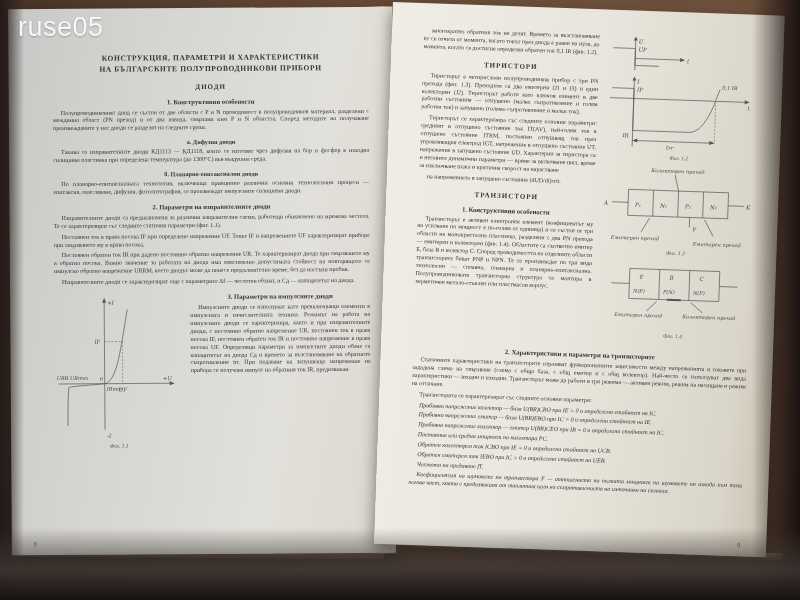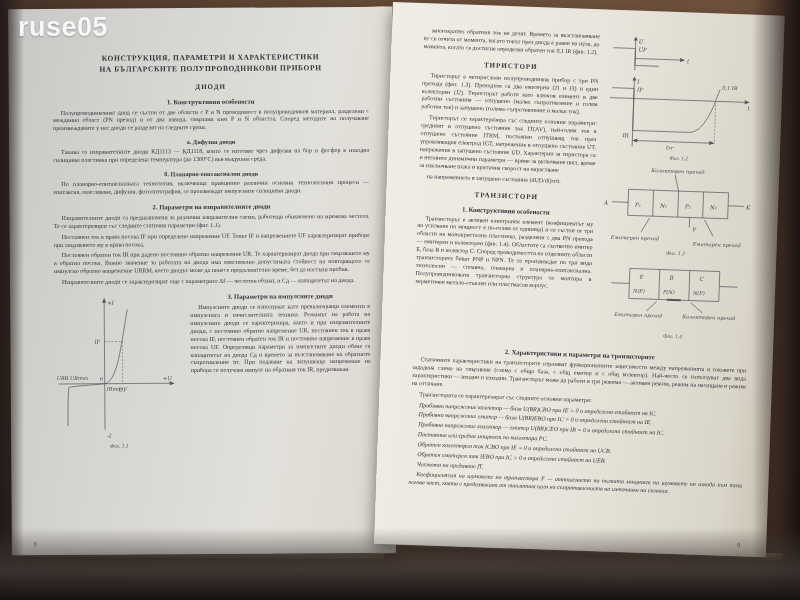--- a/index.html
+++ b/index.html
@@ -7,21 +7,21 @@
     background:radial-gradient(1100px 750px at 82% 28%, #7c5c45 0%, #5f4534 42%, #3d2c23 72%, #1f1513 100%);
     font-family:"Liberation Serif","DejaVu Serif",serif;}
   .scene::before{content:"";position:absolute;inset:0;
     background:linear-gradient(0deg,#171211 0%,#3e3734cc 5%,transparent 12%),
                linear-gradient(90deg,#241a18 0%,transparent 3%),
                linear-gradient(270deg,#1b120f 0%,transparent 6%);
     z-index:5;pointer-events:none;}
   .vignette{position:absolute;inset:0;z-index:6;pointer-events:none;
     background:radial-gradient(130% 120% at 50% 45%, transparent 60%, rgba(10,6,5,.35) 100%);}
   .watermark{position:absolute;left:18px;top:12px;z-index:9;color:#f5f7f9;
-    font-family:"Liberation Sans","DejaVu Sans",sans-serif;font-weight:bold;
+    font-family:"Liberation Sans","DejaVu Sans",sans-serif;font-weight:normal;
     font-size:27px;letter-spacing:.5px;text-shadow:0 1px 2px rgba(0,0,0,.25);}
   .page{position:absolute;z-index:2;box-shadow:0 8px 16px rgba(0,0,0,.5);}
   .page-left{left:10px;top:8px;width:384px;height:546px;transform:rotate(-.4deg);
     background:linear-gradient(100deg,#c7c8c6 0%,#d5d4d0 30%,#e2e0da 70%,#dbd8d1 100%);}
   .page-right{left:393px;top:2px;width:392px;height:542px;transform:rotate(2deg);transform-origin:0 0;z-index:3;
     background:linear-gradient(95deg,#f0ede6 0%,#e9e5dc 50%,#dad5c9 88%,#c8c1b1 100%);}
   .gutter{position:absolute;left:366px;top:6px;width:36px;height:548px;z-index:2;
     background:linear-gradient(90deg,rgba(150,120,70,0) 0%,#c2a671 45%,#a88452 60%,rgba(150,120,70,0) 100%);}
   .edge-left{position:absolute;left:12px;top:551px;width:372px;height:7px;transform:rotate(.5deg);z-index:1;
     background:linear-gradient(180deg,#9a8a6d,#5a4b38);}

